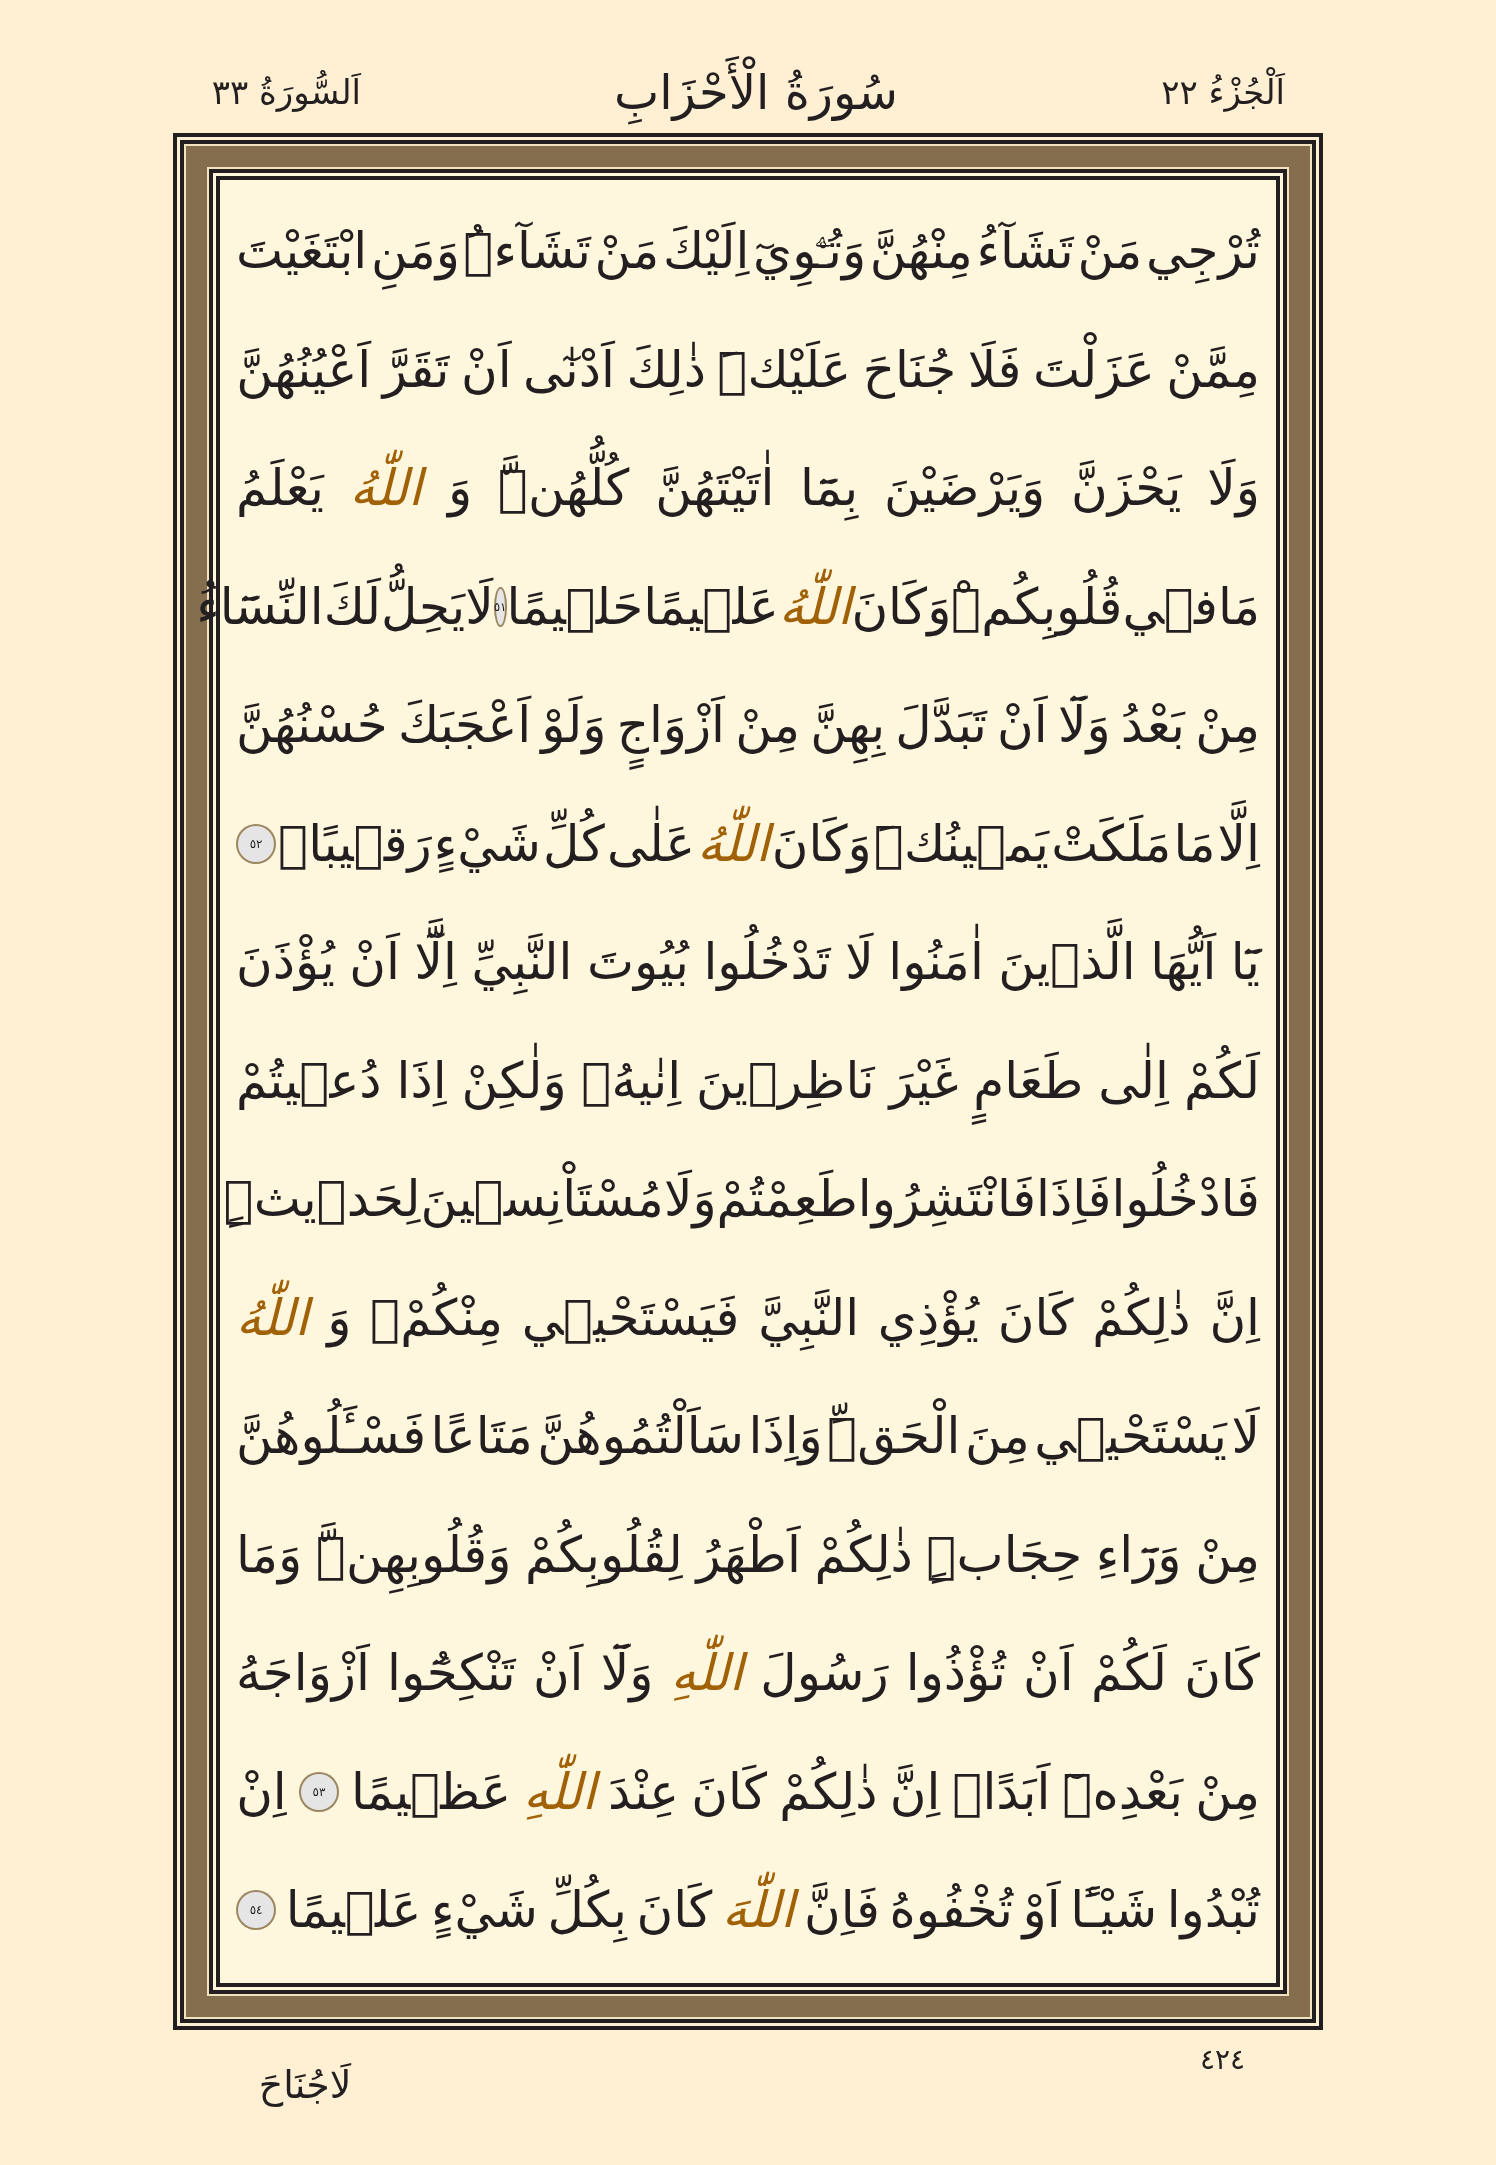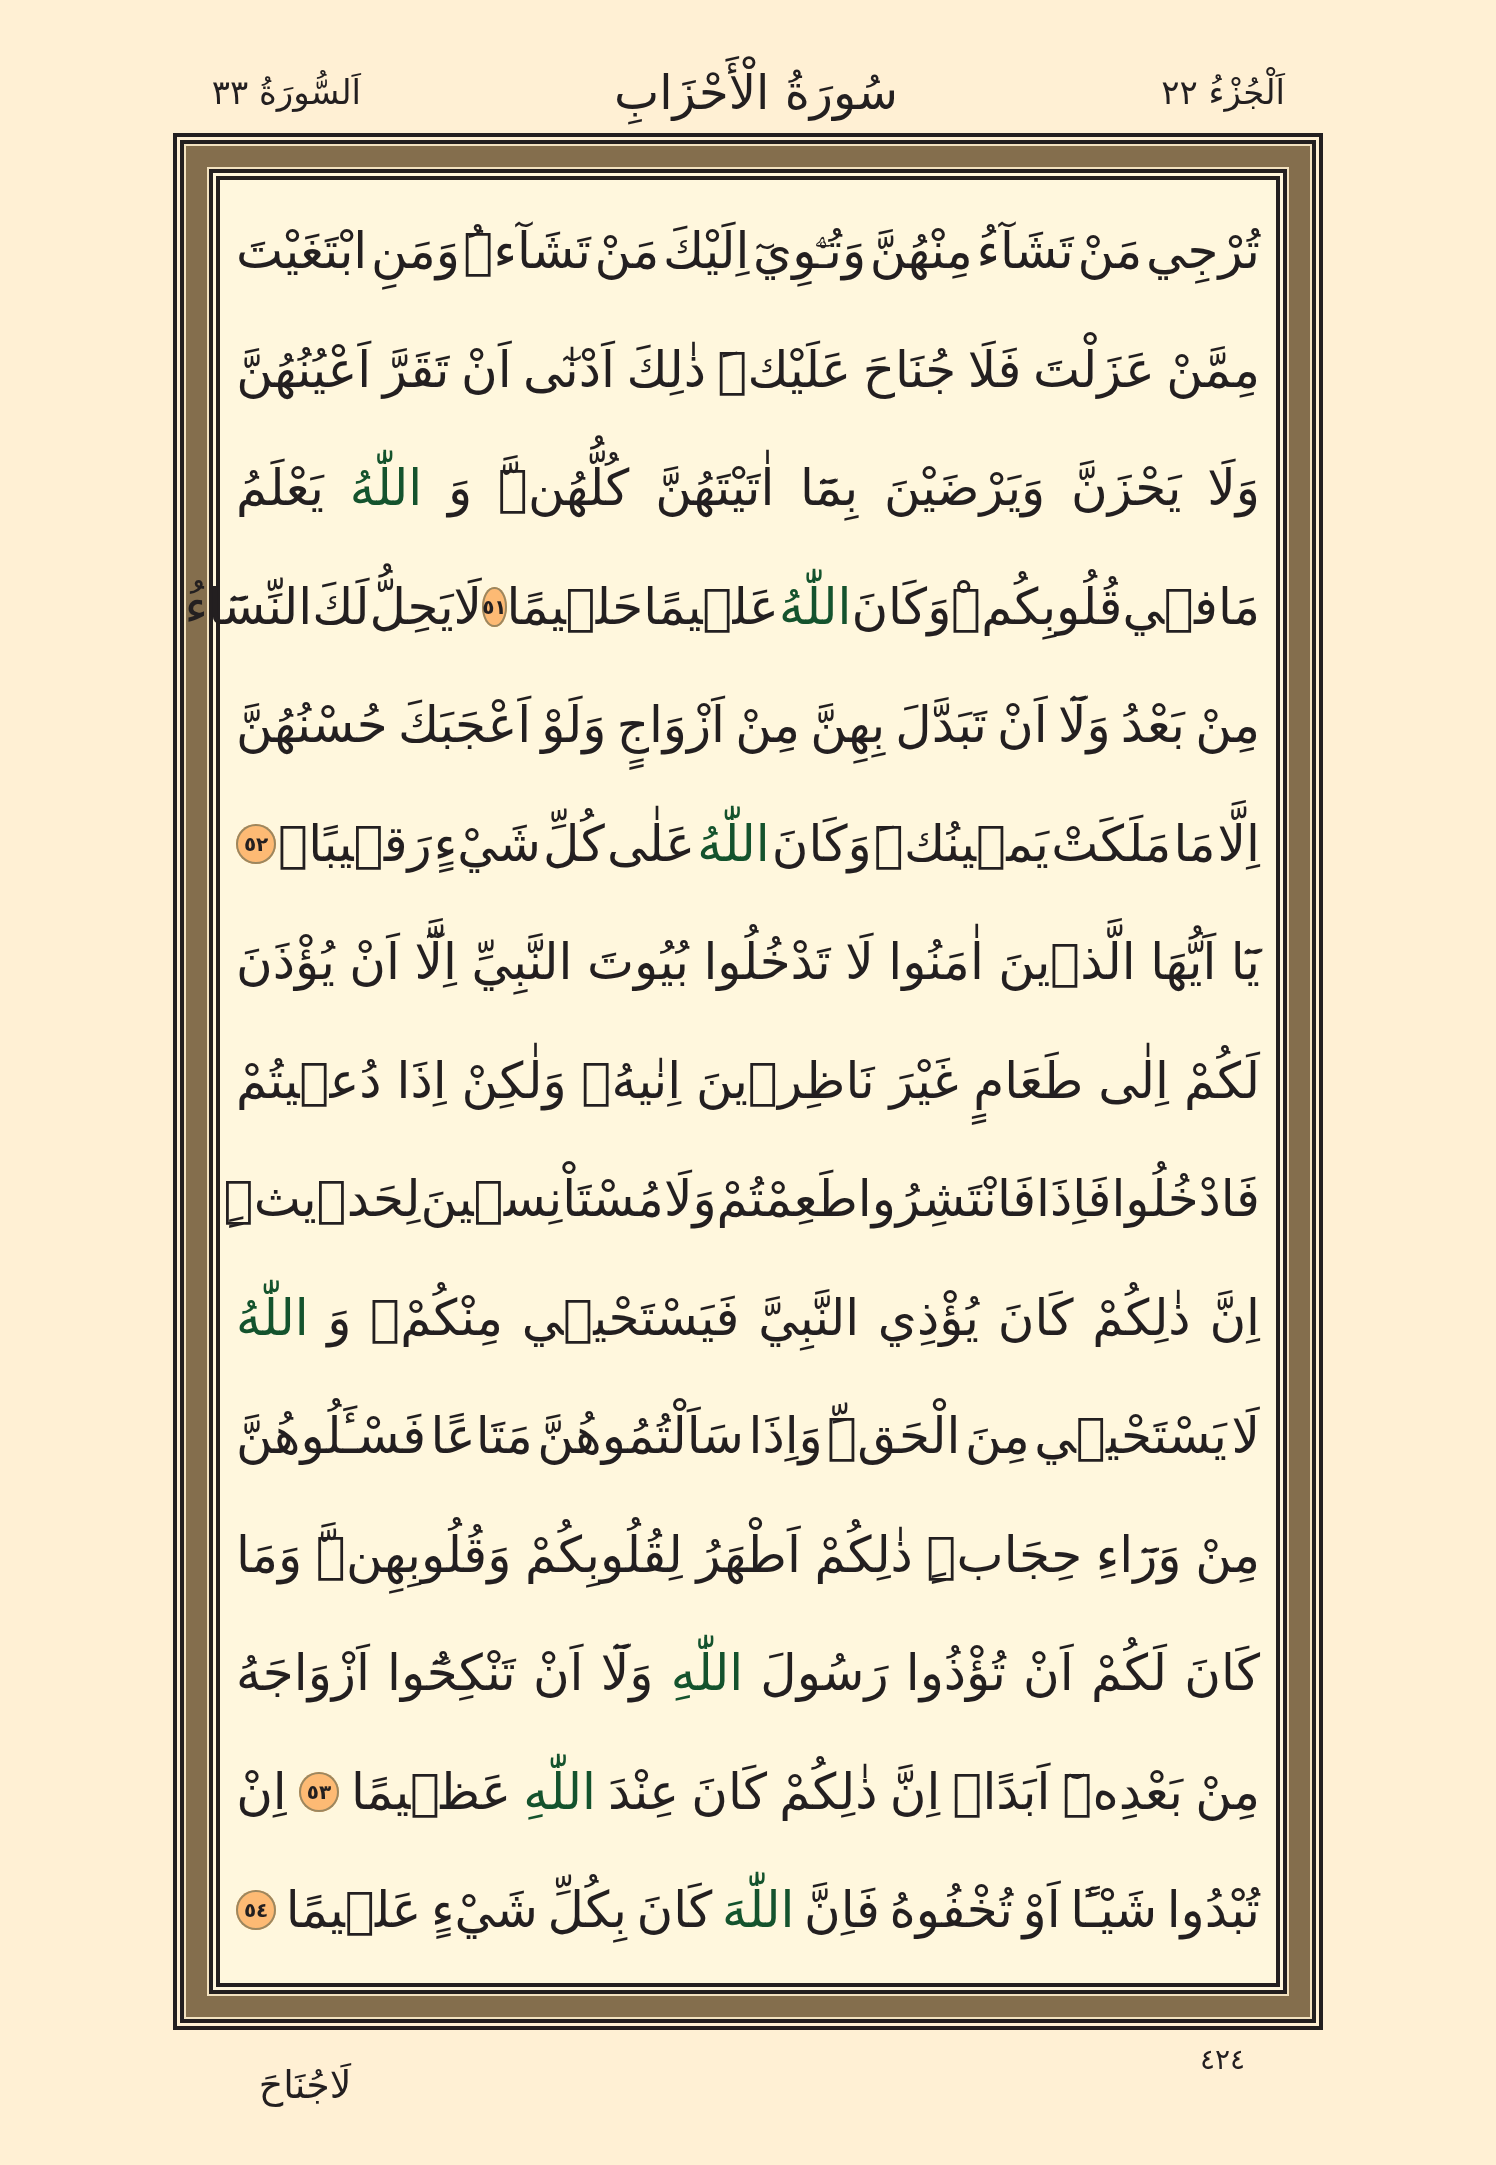--- a/index.html
+++ b/index.html
@@ -84,35 +84,34 @@
     font-size: 50px;
     text-align: justify;
     text-align-last: justify;
     white-space: nowrap;
     direction: rtl;
     display: flex;
     justify-content: space-between;
     align-items: center;
   }
   .seg { display: inline-block; }
-  .red { color: #14532d; }
+  .red { color: #a16207; font-style: italic; }
   .ayah {
     display: inline-flex;
     align-items: center;
     justify-content: center;
     width: 40px; height: 40px;
     border-radius: 50%;
-    background: #fdba74;
+    background: #e5e5e5;
     color: #231f20;
-    font-size: 20px;
+    font-size: 12px;
     line-height: 1;
     box-shadow: 0 0 0 2px #9c875f inset;
     vertical-align: middle;
     direction: rtl;
-    font-weight: bold;
   }
 
   .footer-page {
     position: absolute;
     left: 1200px; top: 2040px;
     width: 80px; height: 40px;
     line-height: 40px;
     text-align: left;
     font-size: 28px;
     direction: rtl;

